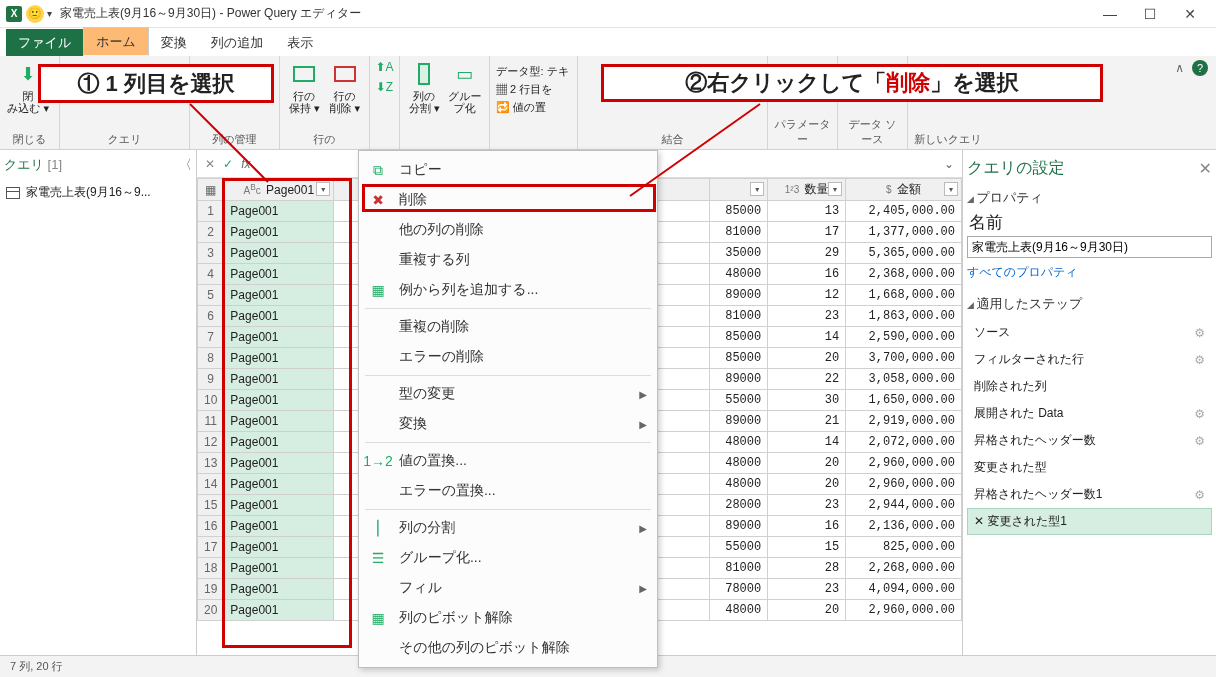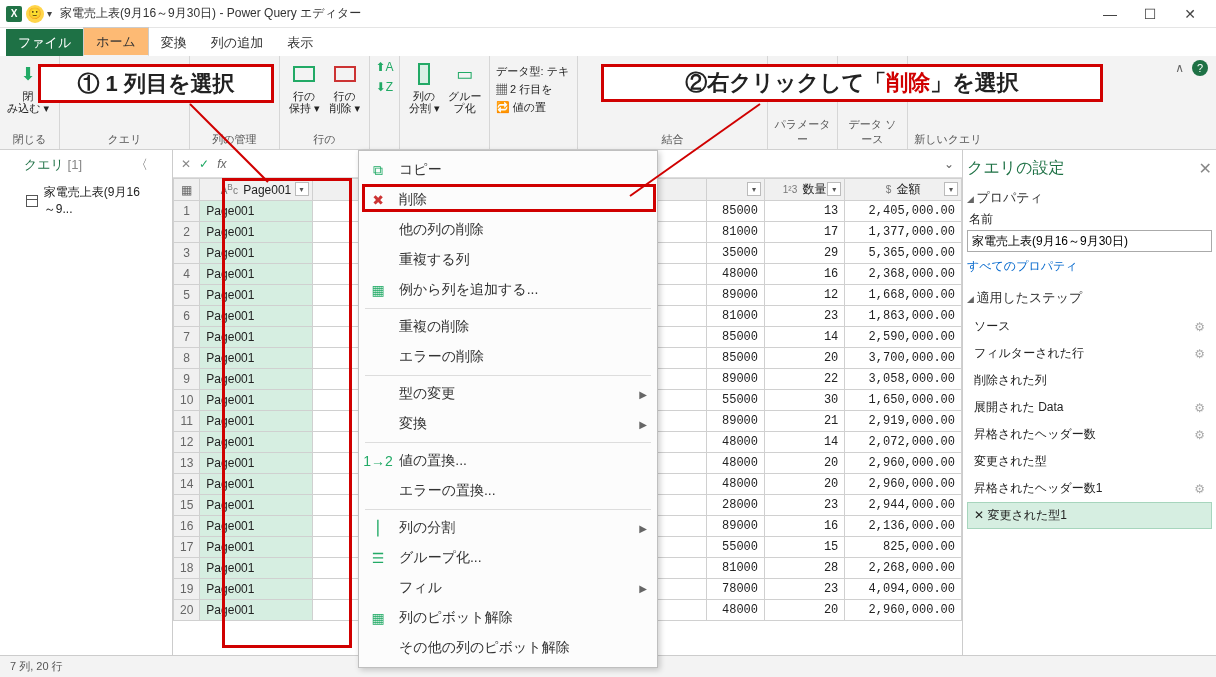--- a/index.html
+++ b/index.html
@@ -21,21 +21,21 @@
   .rg-label { text-align:center; font-size:11px; color:#555; padding-top:2px; }
   .rbtn { display:flex; flex-direction:column; align-items:center; font-size:11px; width:44px; }
   .rbtn .ico { width:28px; height:28px; margin-bottom:2px; display:flex; align-items:center; justify-content:center; font-size:18px; color:#2a6; }
   .ico-rect { border:2px solid #2a6; width:22px; height:16px; }
   .ico-grid { width:24px; height:20px; background:linear-gradient(#2a6,#2a6) 0 50%/100% 2px no-repeat, linear-gradient(#2a6,#2a6) 50% 0/2px 100% no-repeat; border:2px solid #2a6; }
   .ico-col { width:12px; height:22px; border:2px solid #2a6; background:linear-gradient(#d9f0e5,#d9f0e5); }
   .ribbon-right-help { position:absolute; right:8px; top:4px; display:flex; gap:8px; align-items:center; }
   .ribbon-right-help .caret { color:#666; font-size:12px; }
   .ribbon-right-help .help { width:16px; height:16px; border-radius:50%; background:#1e7145; color:#fff; display:flex; align-items:center; justify-content:center; font-size:11px; }
   .content { position:absolute; top:150px; left:0; right:0; bottom:22px; display:flex; }
-  .left-pane { width:173px; border-right:1px solid #ccc; padding:6px 24px; }
+  .left-pane { width:197px; border-right:1px solid #ccc; padding:6px 4px;text-align:center; }
   .left-pane .hdr { color:#1e7145; font-size:13px; display:flex; justify-content:space-between; align-items:center; margin-bottom:6px; }
   .left-pane .item { padding:4px 2px; display:flex; align-items:center; gap:6px; font-size:12px; }
   .tbl-ico { width:14px; height:12px; border:1px solid #555; background:linear-gradient(#555,#555) 0 3px/100% 1px no-repeat; }
   .center { flex:1; position:relative; padding:0; }
   .formula-bar { height:28px; display:flex; align-items:center; border-bottom:1px solid #ddd; padding:0 8px; gap:8px; font-size:12px; color:#444; }
   .formula-bar .fx { font-style:italic; color:#666; }
   .formula-bar .x { color:#888; }
   .formula-bar .chk { color:#2a6; }
   .formula-bar .txt { flex:1; white-space:nowrap; overflow:hidden; text-align: left; position: relative;}
   .formula-bar .dd { color:#666; }
@@ -404,21 +404,21 @@
       </table>
     </div>
   </div>
 
   <div class="right-pane">
     <div class="title">
       <span>クエリの設定</span>
       <span style="color:#888;">✕</span>
     </div>
     <div class="sect">プロパティ</div>
-    <div style="font-size:12px; margin:4px 0 2px 2px;">名前</div>
+    <div style="font-size:17px; margin:4px 0 2px 2px;">名前</div>
     <input class="name" value="家電売上表(9月16～9月30日)" style="">
     <a class="link">すべてのプロパティ</a>
     <div class="sect" style="margin-top:14px;">適用したステップ</div>
     <div class="steps" id="steps-list">
         <div class="step">
           <span>ソース</span>
           <span class="gear">⚙</span>
         </div>
         <div class="step">
           <span>フィルターされた行</span>

